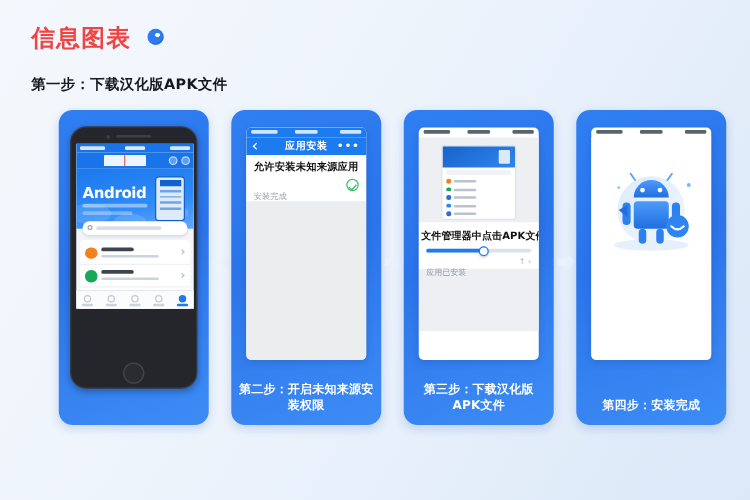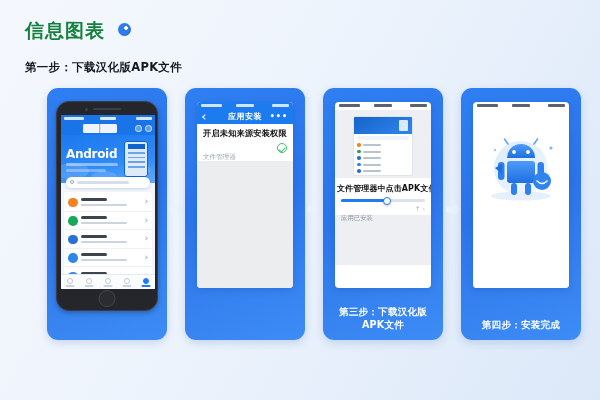--- a/index.html
+++ b/index.html
@@ -6,21 +6,21 @@
   html, body { width: 600px; height: 400px; overflow: hidden; }
   body {
     font-family: "DejaVu Sans", "Liberation Sans", sans-serif;
     background: linear-gradient(120deg, #f4f8fd 0%, #eef4fc 40%, #e3edfa 75%, #dbe8f8 100%);
     position: relative;
   }
 
   
   #header { position: absolute; left: 25px; top: 18px; }
   #page-title {
-    font-size: 19px; font-weight: bold; color: #15803d;
+    font-size: 19px; font-weight: bold; color: #ef4444;
     letter-spacing: 1px; display: inline-block; vertical-align: middle;
   }
   #title-icon {
     display: inline-block; vertical-align: middle; margin-left: 8px;
     width: 13px; height: 13px; border-radius: 50%;
     background: radial-gradient(circle at 62% 38%, #ffffff 0 16%, #2f7bf0 17% 100%);
     box-shadow: inset -1px -1px 1px rgba(0,0,0,.12);
     position: relative; top: -2px;
   }
   #subtitle {
@@ -70,21 +70,21 @@
   .iphone .cam {
     position: absolute; top: 5.5px; left: 50%; margin-left: -22px;
     width: 3px; height: 3px; border-radius: 50%; background: #3c3f46;
   }
   .iphone .home {
     position: absolute; bottom: 3px; left: 50%; transform: translateX(-50%);
     width: 17px; height: 17px; border-radius: 50%;
     border: 1.2px solid #43464d; background: #2a2c31;
   }
   .screen1 {
-    position: absolute; left: 4px; top: 13px; width: 94px; height: 174px;
+    position: absolute; left: 4px; top: 13px; width: 94px; height: 132px;
     background: #f3f5f8; overflow: hidden;
   }
   .s1-statusbar {
     height: 7px; background: #1874e8; position: relative;
   }
   .s1-statusbar .sb-l, .s1-statusbar .sb-r {
     position: absolute; top: 1.6px; height: 3px; border-radius: 1px;
     background: rgba(255,255,255,.82);
   }
   .s1-statusbar .sb-l { left: 3px; width: 20px; }
@@ -401,28 +401,29 @@
         <span class="l"></span>
         <span class="c"></span>
         <span class="r"></span>
       </div>
       <div class="p2-title-bar">
         <span class="back"></span>
         <span>应用安装</span>
         <span class="more">•••</span>
       </div>
       <div class="p2-card">
-        <div class="row-title">开启未知来源安装权限</div>
+        <div class="row-title">允许安装未知来源应用</div>
         <div class="row-sub">
-          <span class="lab">文件管理器</span>
+          <span class="lab">安装完成</span>
           <span class="check"></span>
         </div>
       </div>
       <div class="p2-body"></div>
     </div>
+    <div class="step-caption">第二步：开启未知来源安装权限</div>
   </div>
 
   <div class="arrow a2">
     <svg width="17" height="17" viewBox="0 0 17 17">
       <path d="M1 5.5 H9 V2 L16 8.5 L9 15 V11.5 H1 Z" fill="#eaf2fe" opacity="0.92"></path>
     </svg>
   </div>
 
   <div class="panel p3">
     <div class="flatphone">

